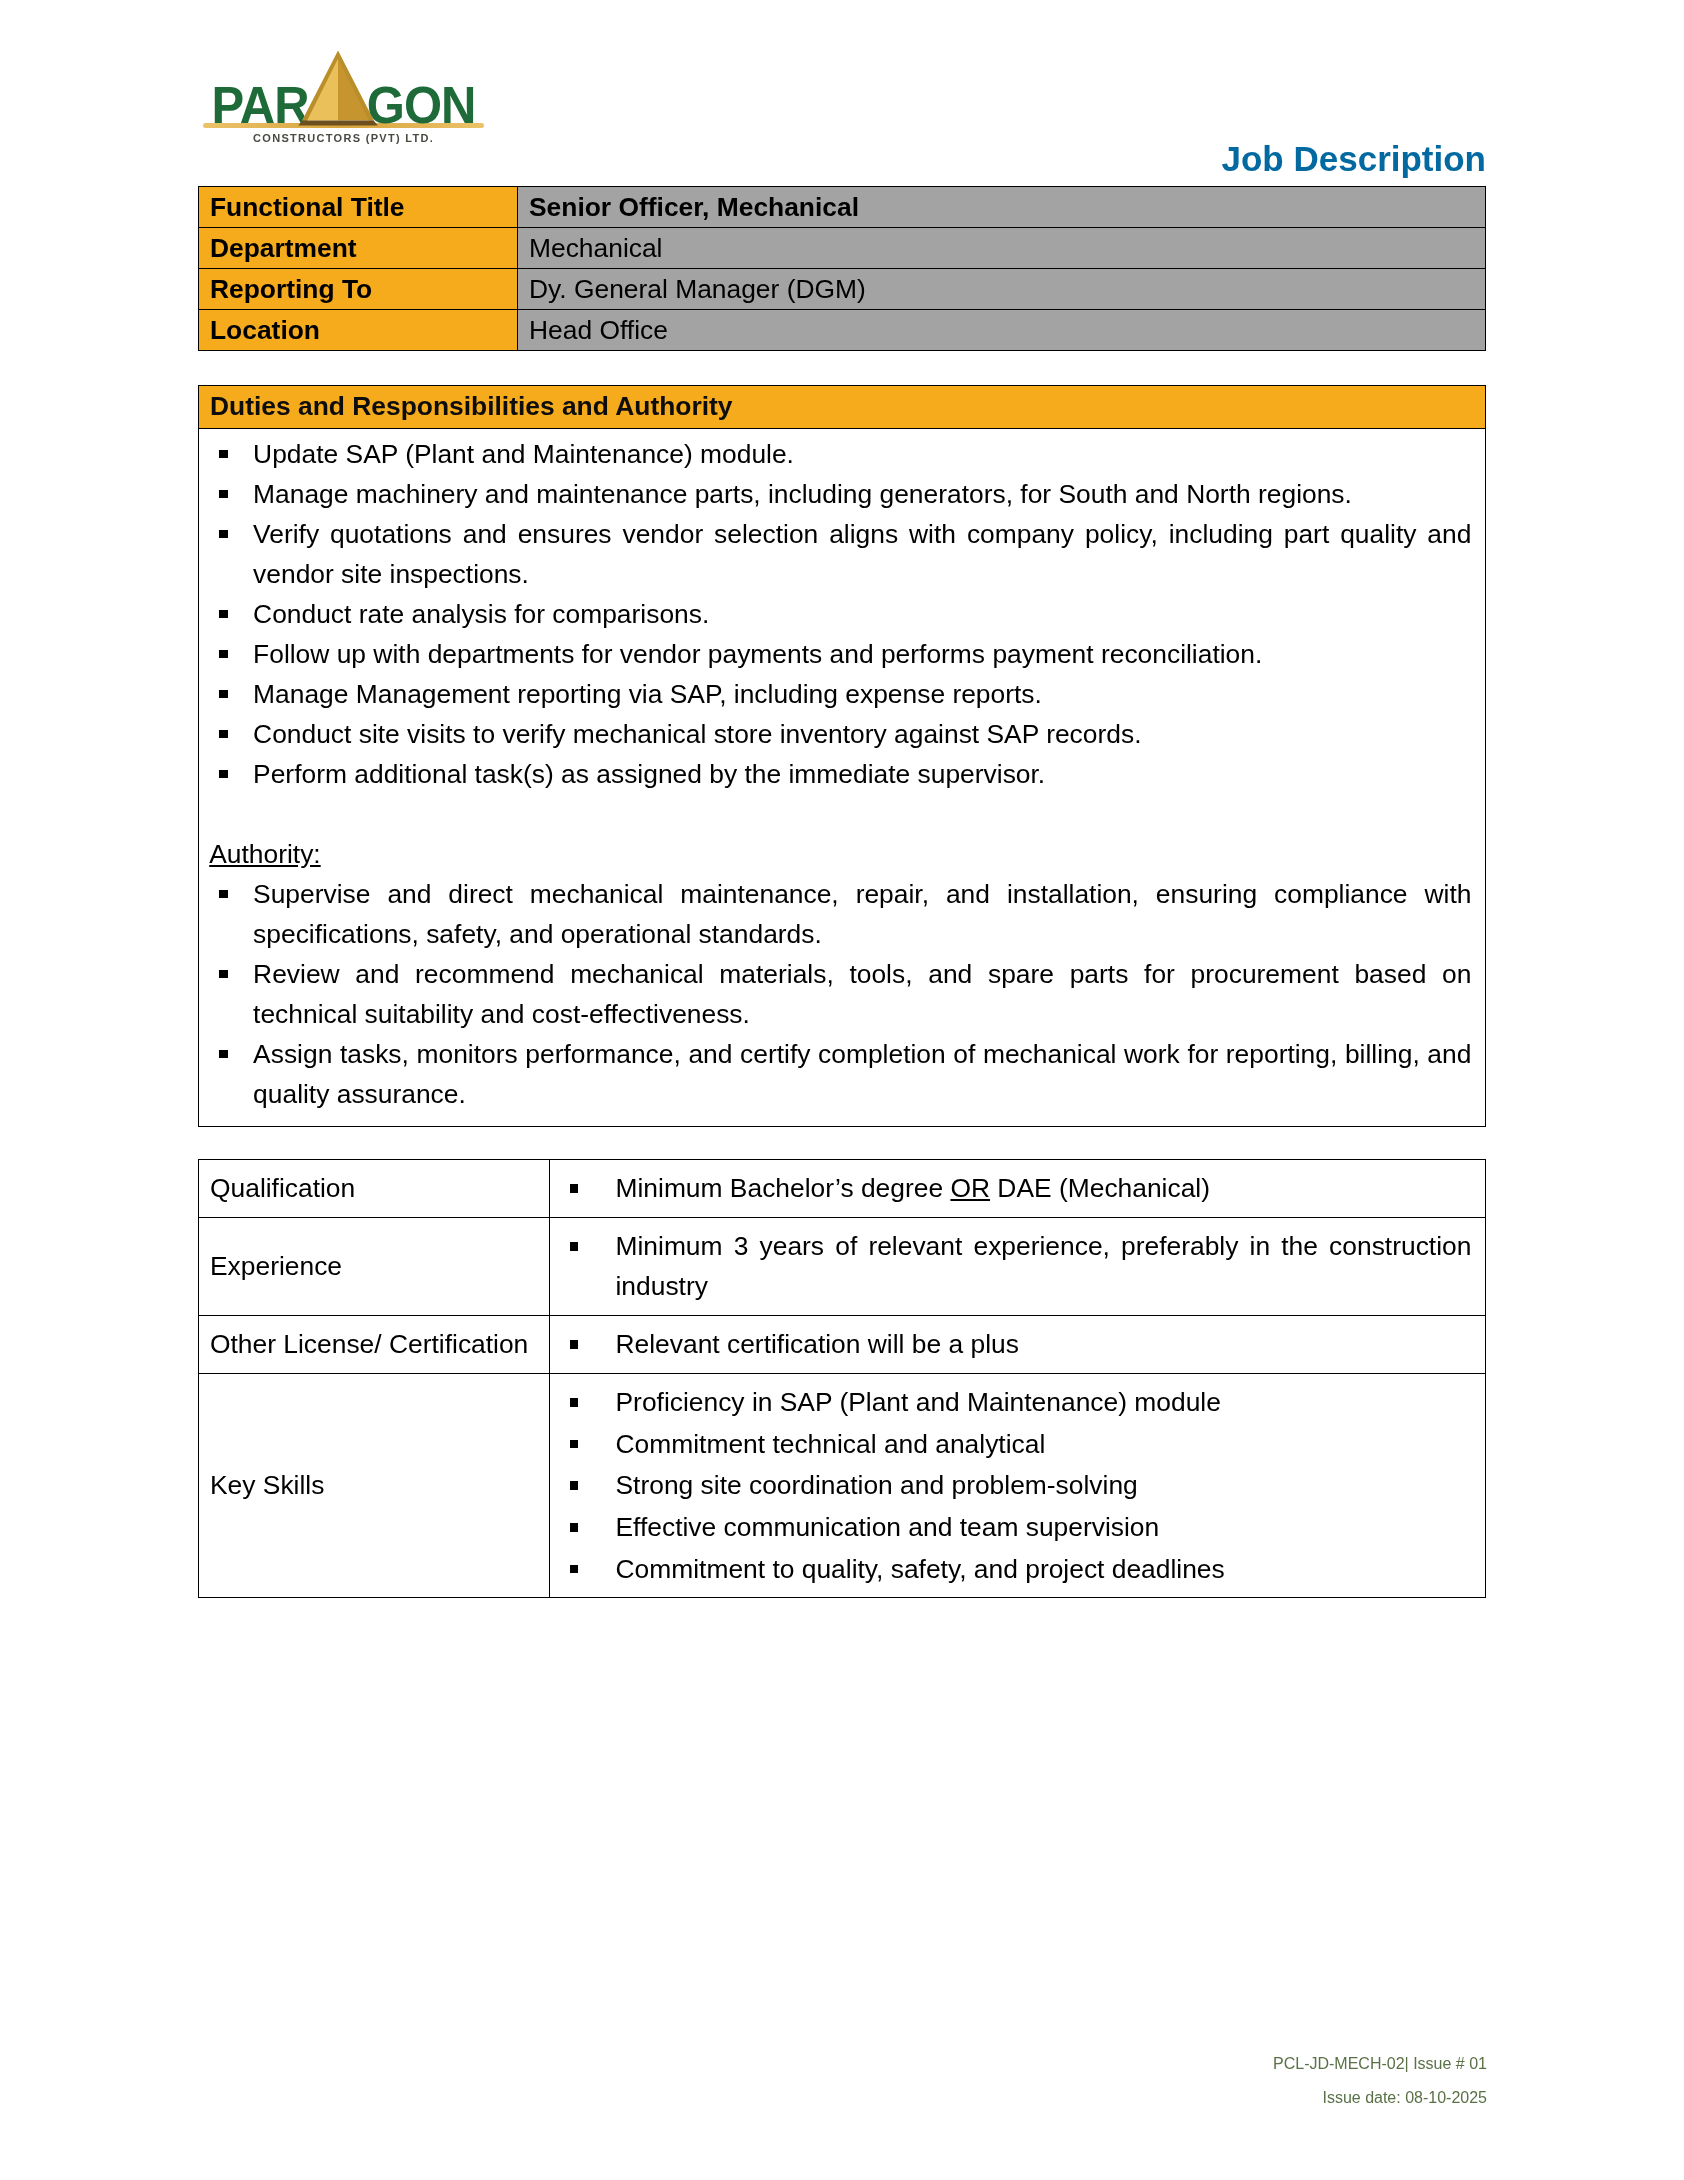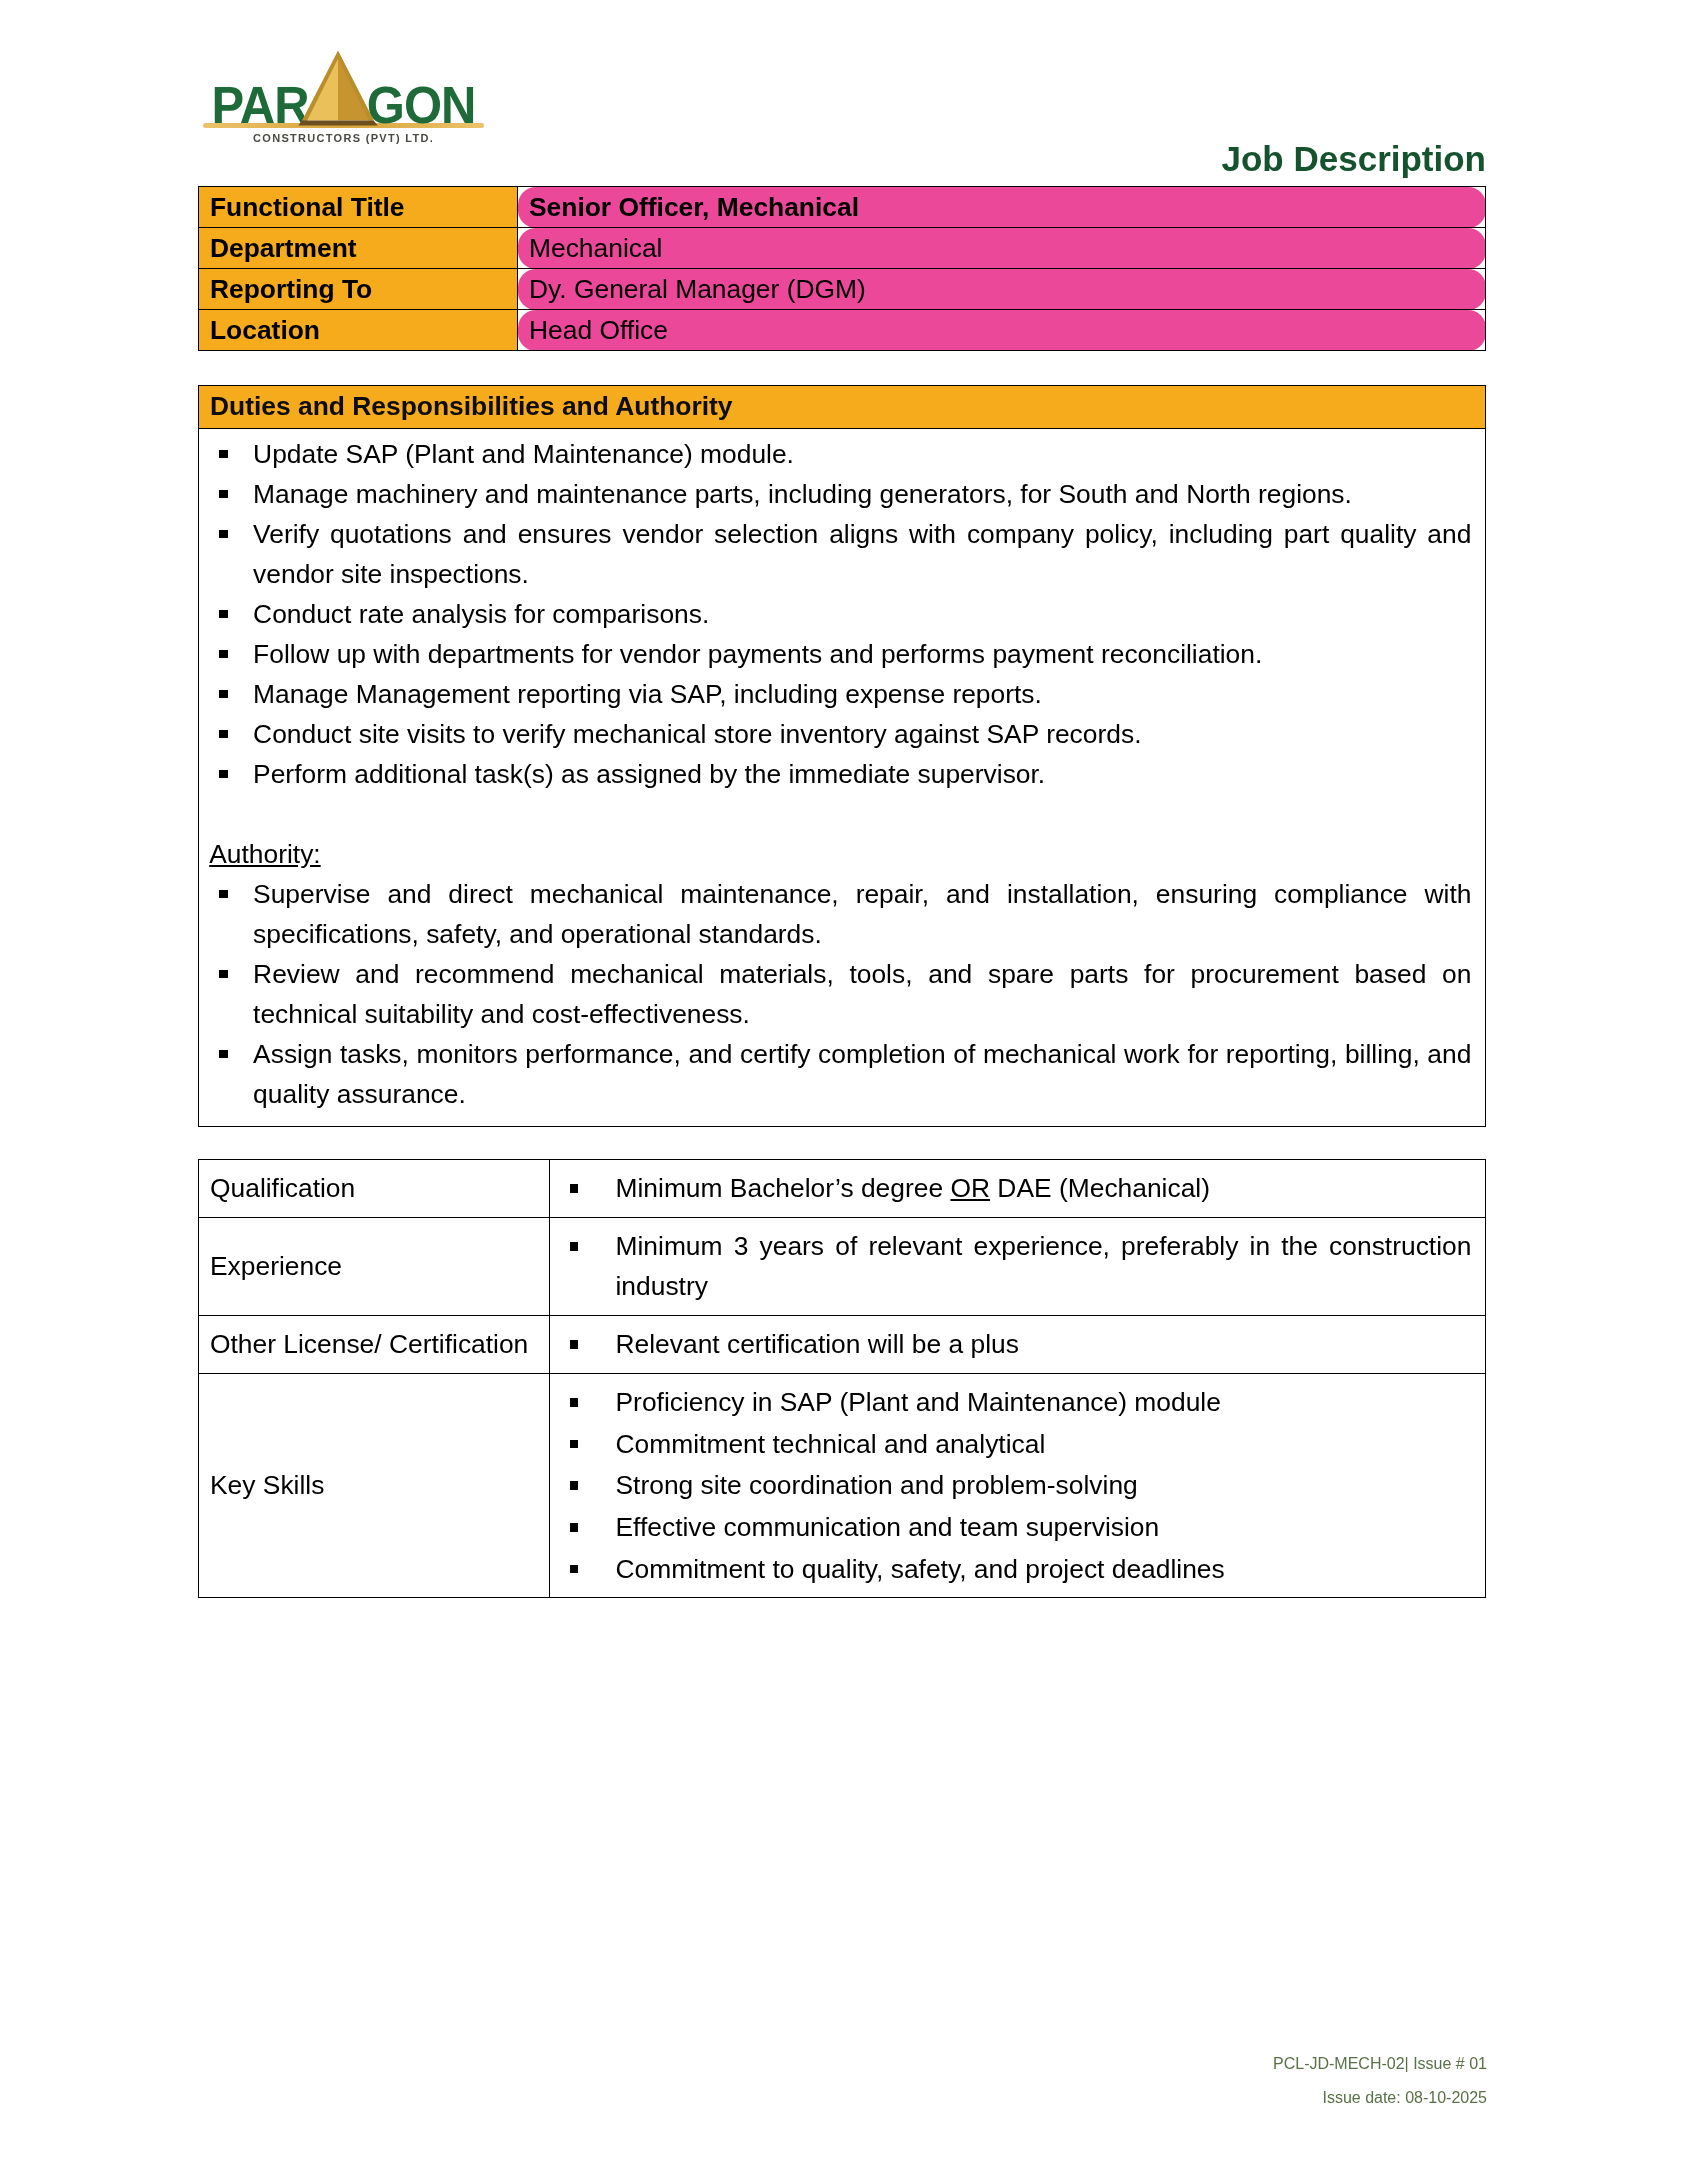--- a/index.html
+++ b/index.html
@@ -22,32 +22,32 @@
   .logo-pyramid{margin:0 -12px;position:relative;z-index:2;}
   .logo-bar{height:5.1px;margin-top:-6.8px;background:linear-gradient(90deg,#E8C express,#D8A43C);
     background:linear-gradient(90deg,#E9C express 0%,#D8A43C 100%);}
   .logo-bar{background:linear-gradient(90deg,#ECC36A,#D8A43C,#ECC36A);border-radius:2.6px;}
   .logo-caption{
     text-align:center;font-size:11px;letter-spacing:1.3px;color:#4a4a42;
     margin-top:3.4px;font-weight:600;
   }
   .page-title{
     position:absolute;right:0;bottom:6.8px;
-    font-size:35px;font-weight:700;color:#14532d;
+    font-size:35px;font-weight:700;color:#0369a1;
   }
 
   
   table{border-collapse:collapse;width:100%;}
   td{border:1.7px solid #000;}
   .info-table{margin-top:0;}
   .info-table td{font-size:26.4px;padding:4.3px 11px;height:31.5px;vertical-align:middle;}
   .info-label{
     width:296px;background:#F5AB1C;font-weight:700;
   }
-  .info-value{background:#ec4899;border-radius:18px;}
+  .info-value{background:#a3a3a3;}
   .value-bold{font-weight:700;}
 
   
   .duties-box{margin-top:34px;border:1.7px solid #000;}
   .section-header{
     background:#F5AB1C;font-weight:700;font-size:26.4px;
     padding:5.1px 11px;border-bottom:1.7px solid #000;color:#0d0d0d;
   }
   .duties-body{padding:5.1px 13.6px 12px 5.1px;}
   ul.blist{list-style:none;margin:0;padding:0;}

